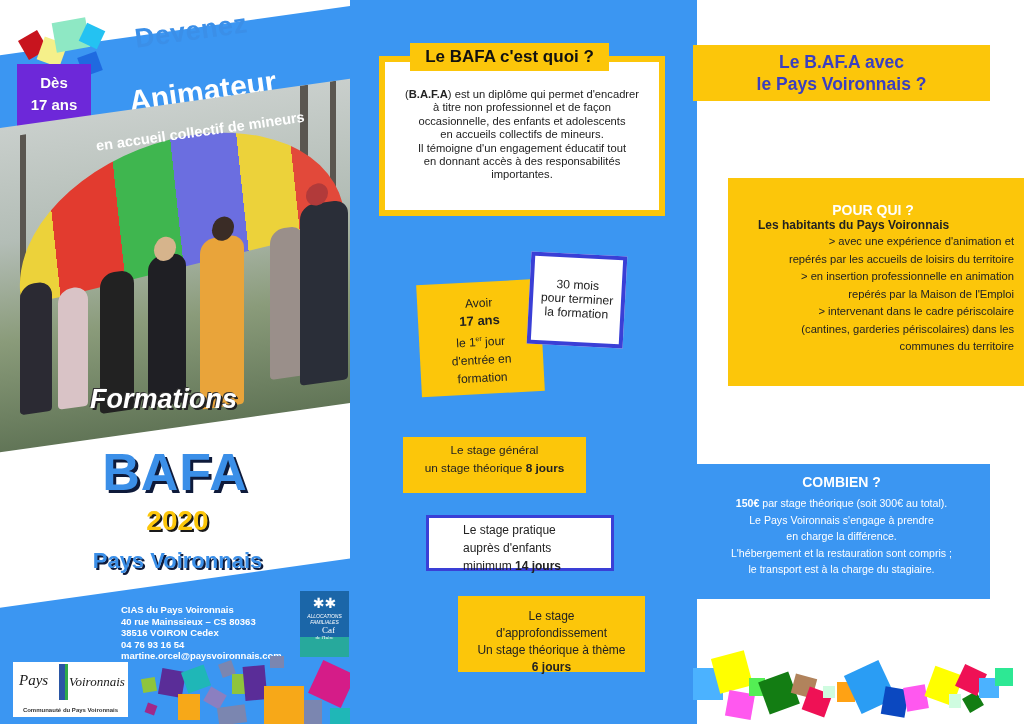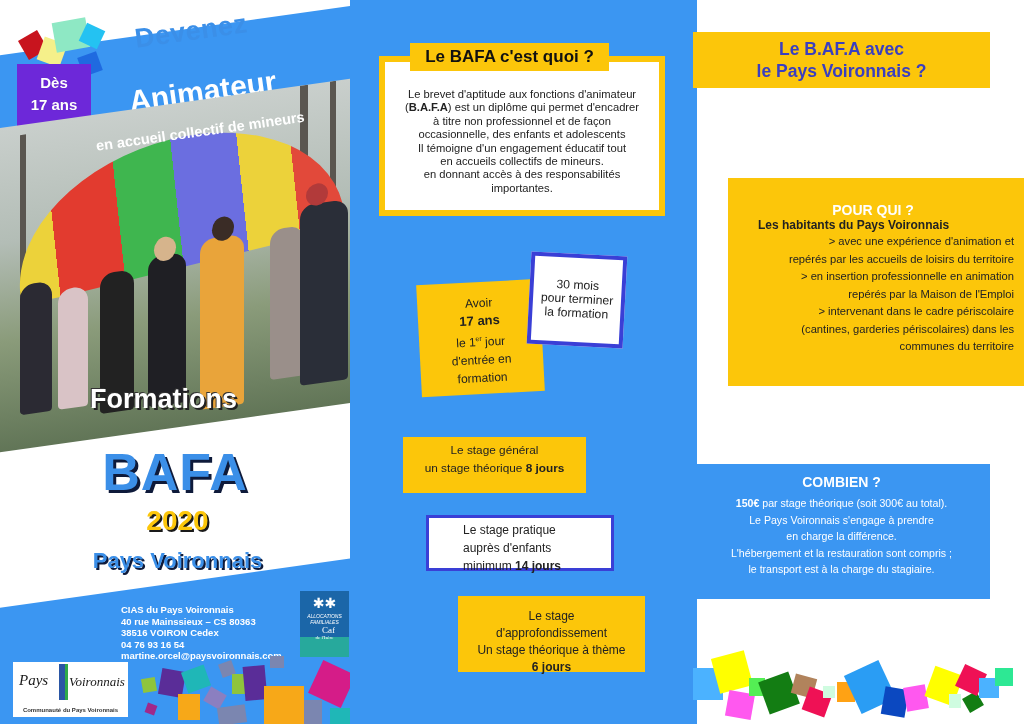--- a/index.html
+++ b/index.html
@@ -45,21 +45,21 @@
   .parachute {
     position: absolute; left: 14px; top: 170px; width: 326px; height: 130px;
     border-radius: 50% 50% 12% 12% / 90% 90% 10% 10%;
     background: linear-gradient(90deg, #ecd23a 0%, #ecd23a 12%, #e23b2f 12%, #e23b2f 32%, #3fb64f 32%, #3fb64f 50%, #6b6ee0 50%, #6b6ee0 70%, #ecd23a 70%, #ecd23a 86%, #e2493a 86%);
     transform: rotate(-6deg);
   }
   .person { position: absolute; border-radius: 14px 14px 4px 4px; }
   .head { position: absolute; border-radius: 50%; background: #c79a7a; }
   .formations-label {
     position: absolute; left: 90px; top: 384px; font-size: 27px; font-weight: bold;
-    color: #ffffff; text-shadow: 2px 2px 0 #222, -1px -1px 0 #333;
+    color: #ffffff; text-shadow: 2px 2px 0 #222, -1px -1px 0 #333; font-style: italic;
   }
   .white-cut {
     position: absolute; left: -20px; top: 455px; width: 420px; height: 140px; background: #fff;
     transform: rotate(-8deg); transform-origin: left top;
   }
   .bafa-big {
     position: absolute; left: 0; width: 350px; top: 442px; text-align: center;
     font-size: 52px; font-weight: bold; color: #3b8fe8; letter-spacing: 1px;
     text-shadow: 3px 3px 0 #0e1a3a;
   }
@@ -134,21 +134,21 @@
     font-size: 12px; line-height: 18px; padding-top: 3px; color: #222; padding-left: 34px;
   }
   .card-appro {
     position: absolute; left: 108px; top: 596px; width: 187px; height: 76px;
     background: #fcc60a; text-align: center; font-size: 12px; line-height: 17px; padding-top: 12px; color: #222;
   }
   .b { font-weight: bold; }
 
   
   .right-title {
-    position: absolute; left: 0; top: 32px; width: 297px; height: 56px;
+    position: absolute; left: 0; top: 45px; width: 297px; height: 56px;
     background: #fcc60a; text-align: center; font-size: 17.5px; font-weight: bold;
     line-height: 22px; padding-top: 6px; color: #3a3fc0;
   }
   .pour-qui {
     position: absolute; left: 35px; top: 178px; width: 296px; height: 208px;
     background: #fcc60a; padding: 24px 10px 0 24px; color: #222;
   }
   .pour-qui-title { text-align: center; font-size: 14px; font-weight: bold; color: #fff; padding-right: 20px; }
   .pour-qui-sub { font-size: 12px; font-weight: bold; margin-left: 6px; margin-bottom: 1px; }
   .pour-qui-line { font-size: 11.2px; line-height: 17.5px; text-align: right; }
@@ -250,26 +250,25 @@
     <div class="sq" style="left:164px;top:40px;width:18px;height:24px;background:#7b86b0;"></div>
     <div class="sq" style="left:174px;top:6px;width:36px;height:36px;background:#d51c88;transform:rotate(25deg);"></div>
     <div class="sq" style="left:190px;top:48px;width:20px;height:16px;background:#1fb7b7;"></div>
   </div>
 </section>
 
 <section id="panel-mid" class="panel">
   <div class="box-quoi"></div>
   <div class="box-quoi-title">Le BAFA c'est quoi ?</div>
   <div class="box-quoi-body">
-    <div>Le brevet d'aptitude aux fonctions d'animateur</div>
     <div>(<span class="b">B.A.F.A</span><span>) est un diplôme qui permet d'encadrer</span></div>
     <div>à titre non professionnel et de façon</div>
     <div>occasionnelle, des enfants et adolescents</div>
+    <div>en accueils collectifs de mineurs.</div>
     <div>Il témoigne d'un engagement éducatif tout</div>
-    <div>en accueils collectifs de mineurs.</div>
     <div>en donnant accès à des responsabilités</div>
     <div>importantes.</div>
   </div>
 
   <div class="card-avoir">
     <div>Avoir</div>
     <div class="b">17 ans</div>
     <div><span>le 1</span><sup>er</sup><span> jour</span></div>
     <div>d'entrée en</div>
     <div>formation</div>

